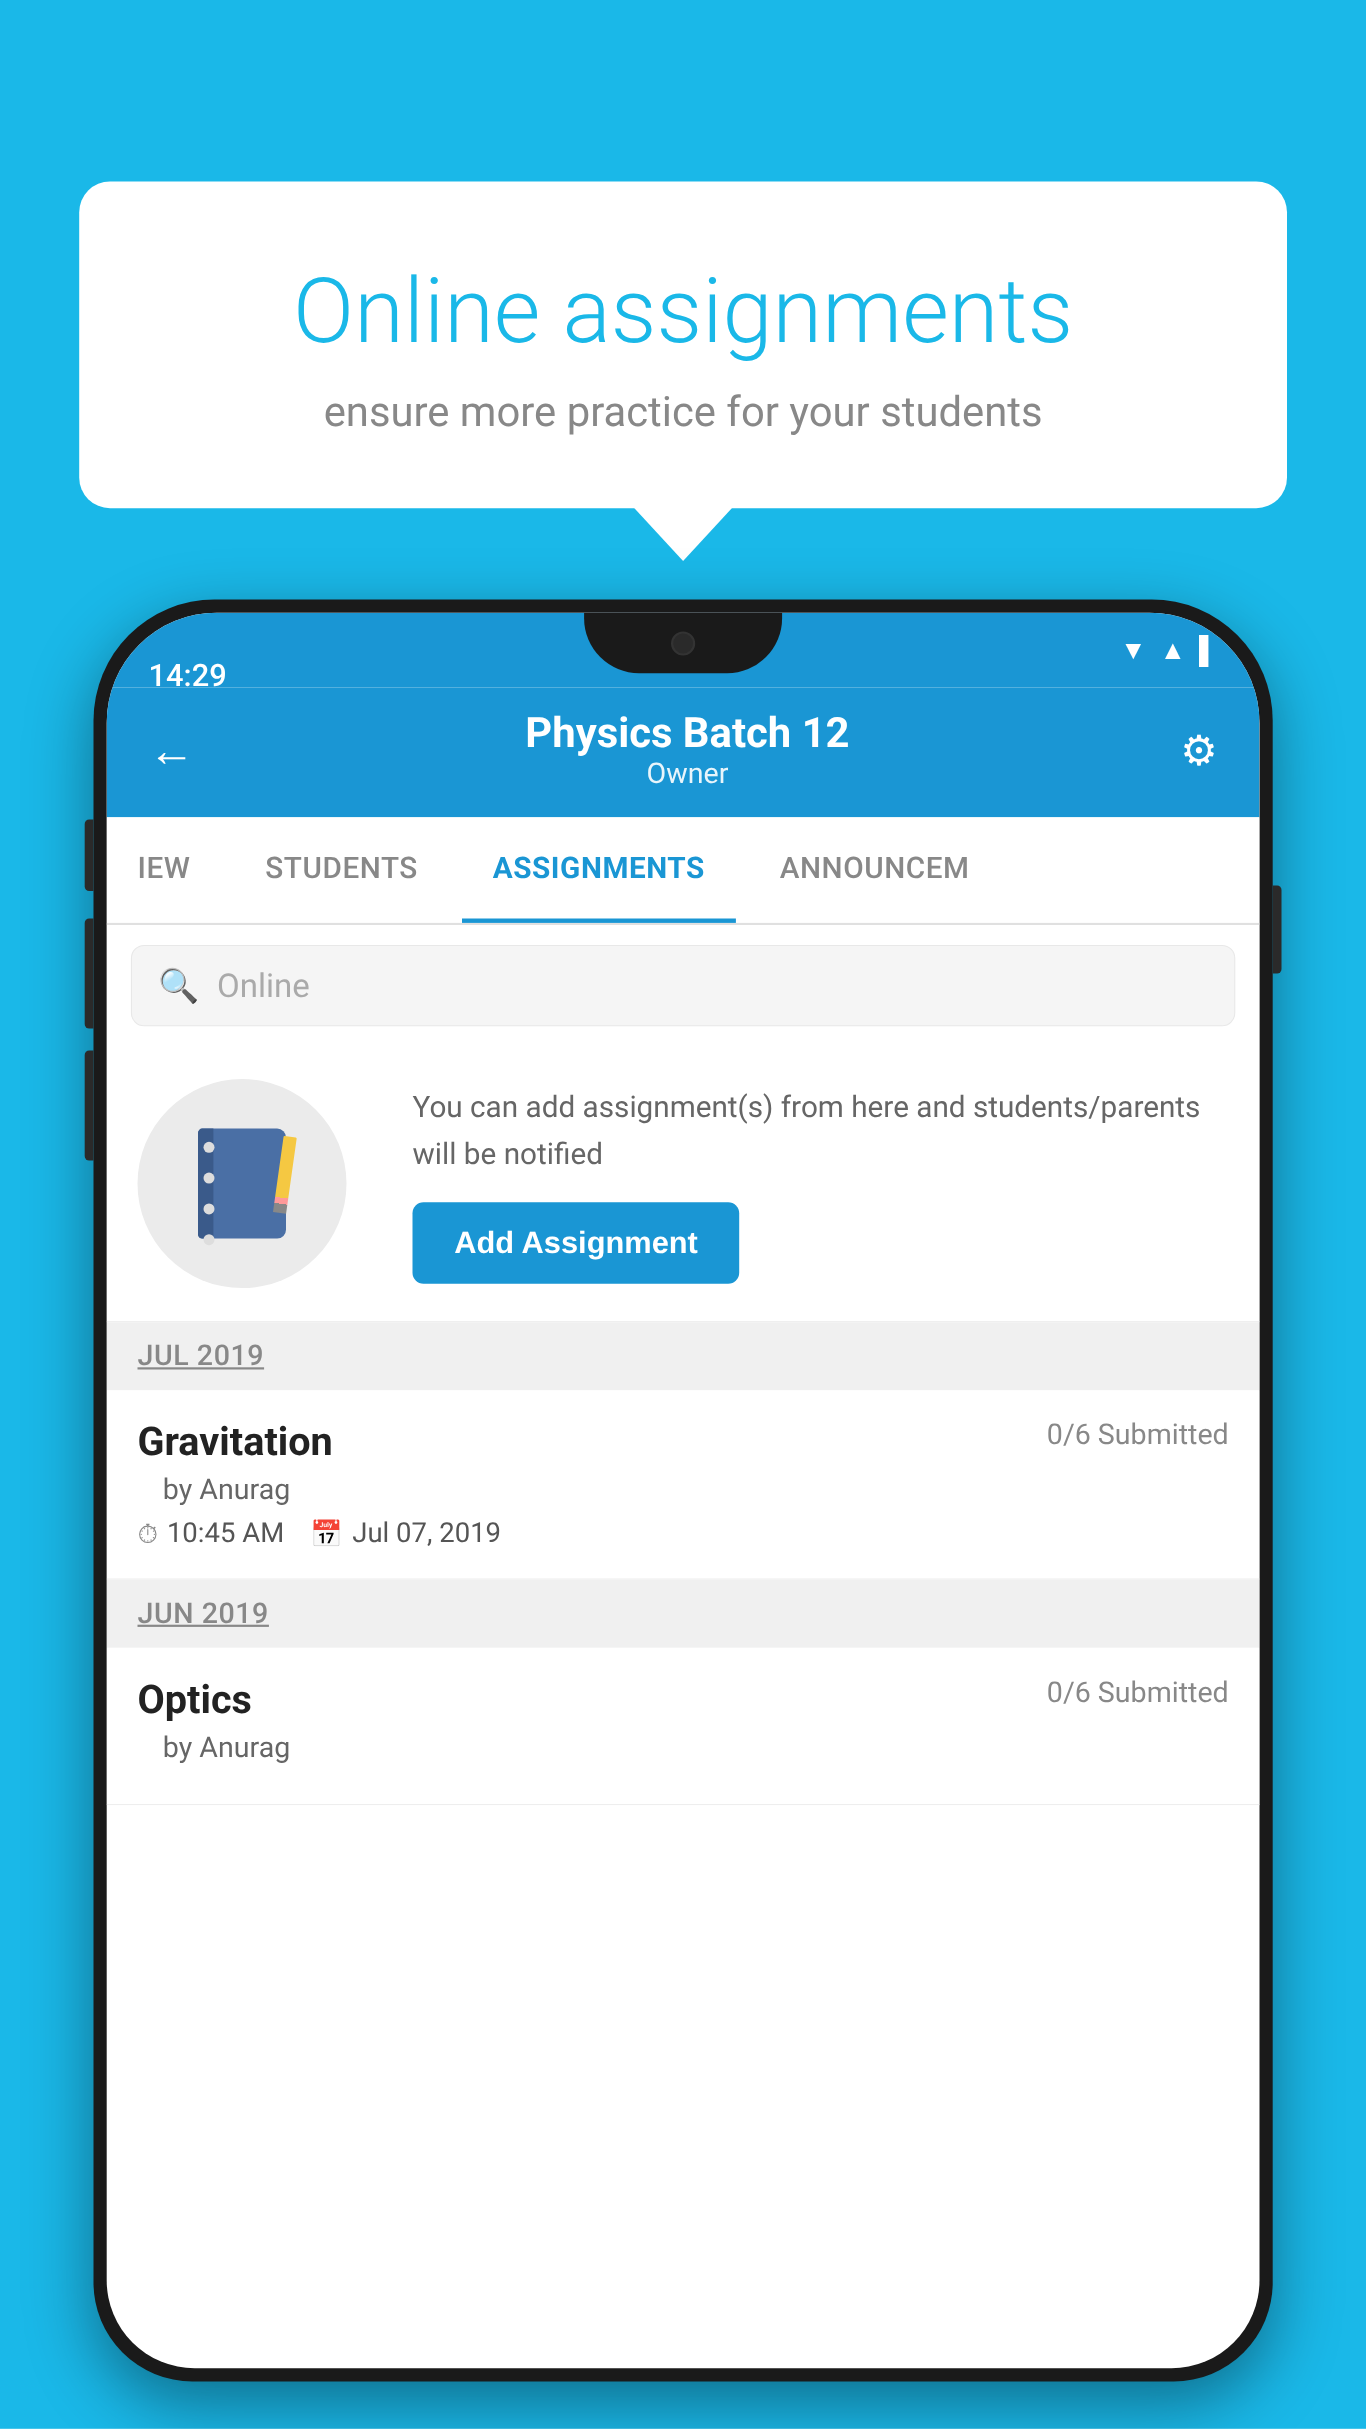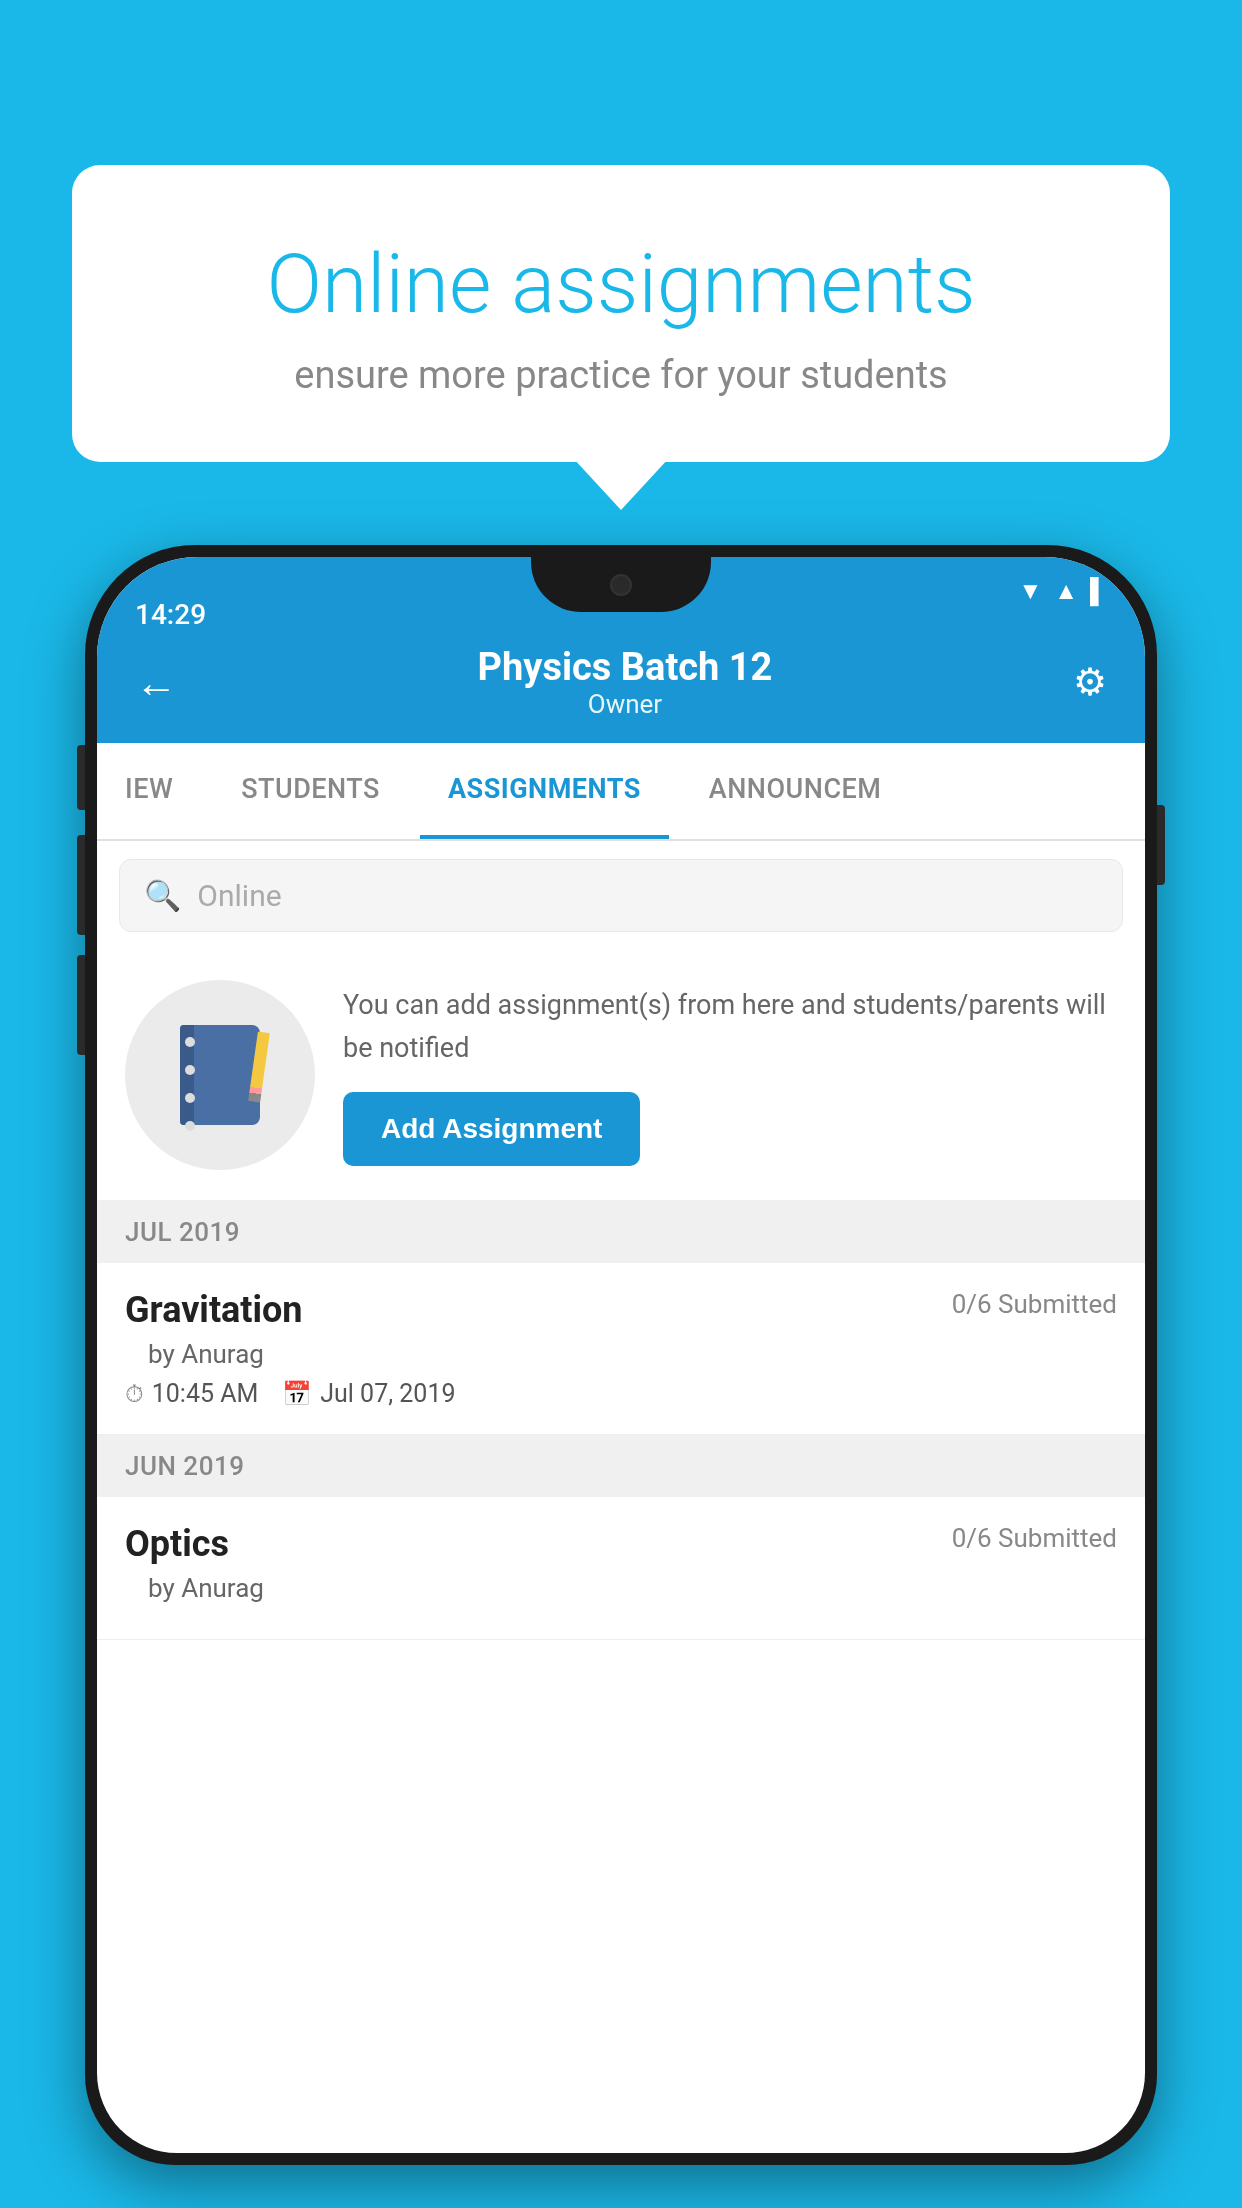--- a/index.html
+++ b/index.html
@@ -298,20 +298,21 @@
       background: linear-gradient(to bottom, #f5c842 0%, #f5c842 80%, #ff9999 80%, #ff9999 88%, #888 88%, #888 100%);
       position: absolute;
       top: 12px;
       right: 0;
       transform: rotate(8deg);
       border-radius: 1px 1px 0 0;
     }
 
     .promo-content {
       flex: 1;
+      margin-left: 32px;
     }
 
     .promo-text {
       font-size: 27px;
       color: #666;
       line-height: 1.6;
       margin-bottom: 22px;
     }
 
     .add-assignment-btn {
@@ -326,20 +327,21 @@
     }
 
     
     .section-header {
       background: #f0f0f0;
       padding: 16px 28px;
       font-size: 26px;
       color: #888;
       font-weight: 500;
       letter-spacing: 0.5px;
+      text-decoration: underline;
     }
 
     
     .assignment-item {
       background: white;
       padding: 26px 28px;
       border-bottom: 1px solid #eee;
     }
 
     .assignment-top {

